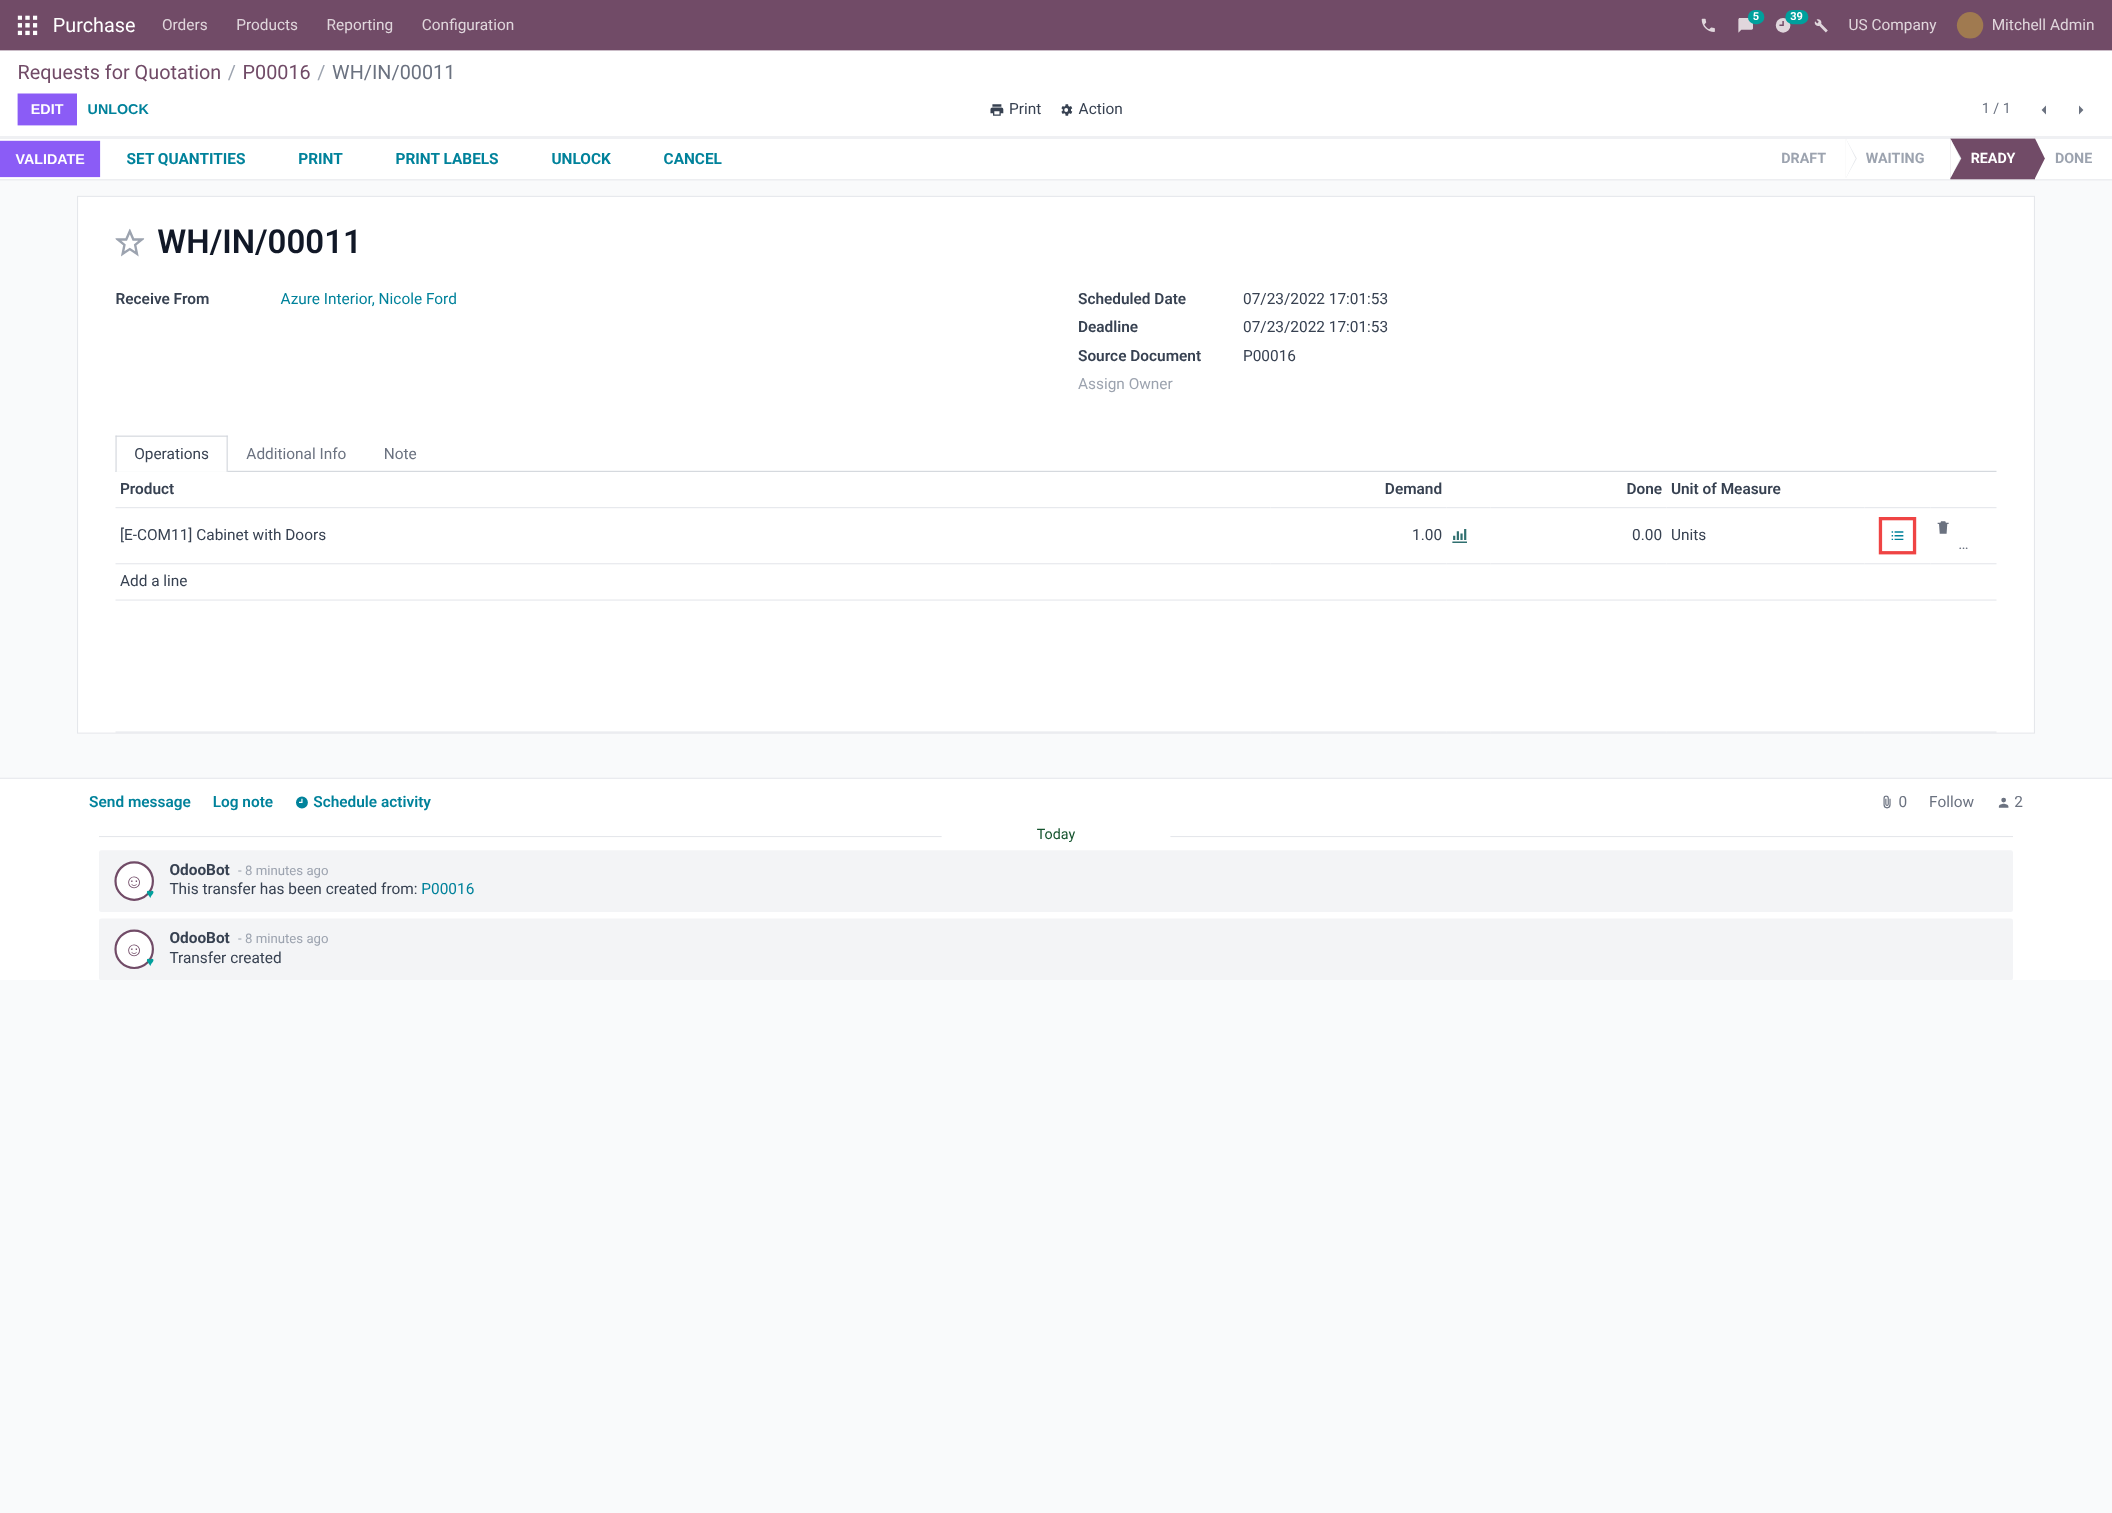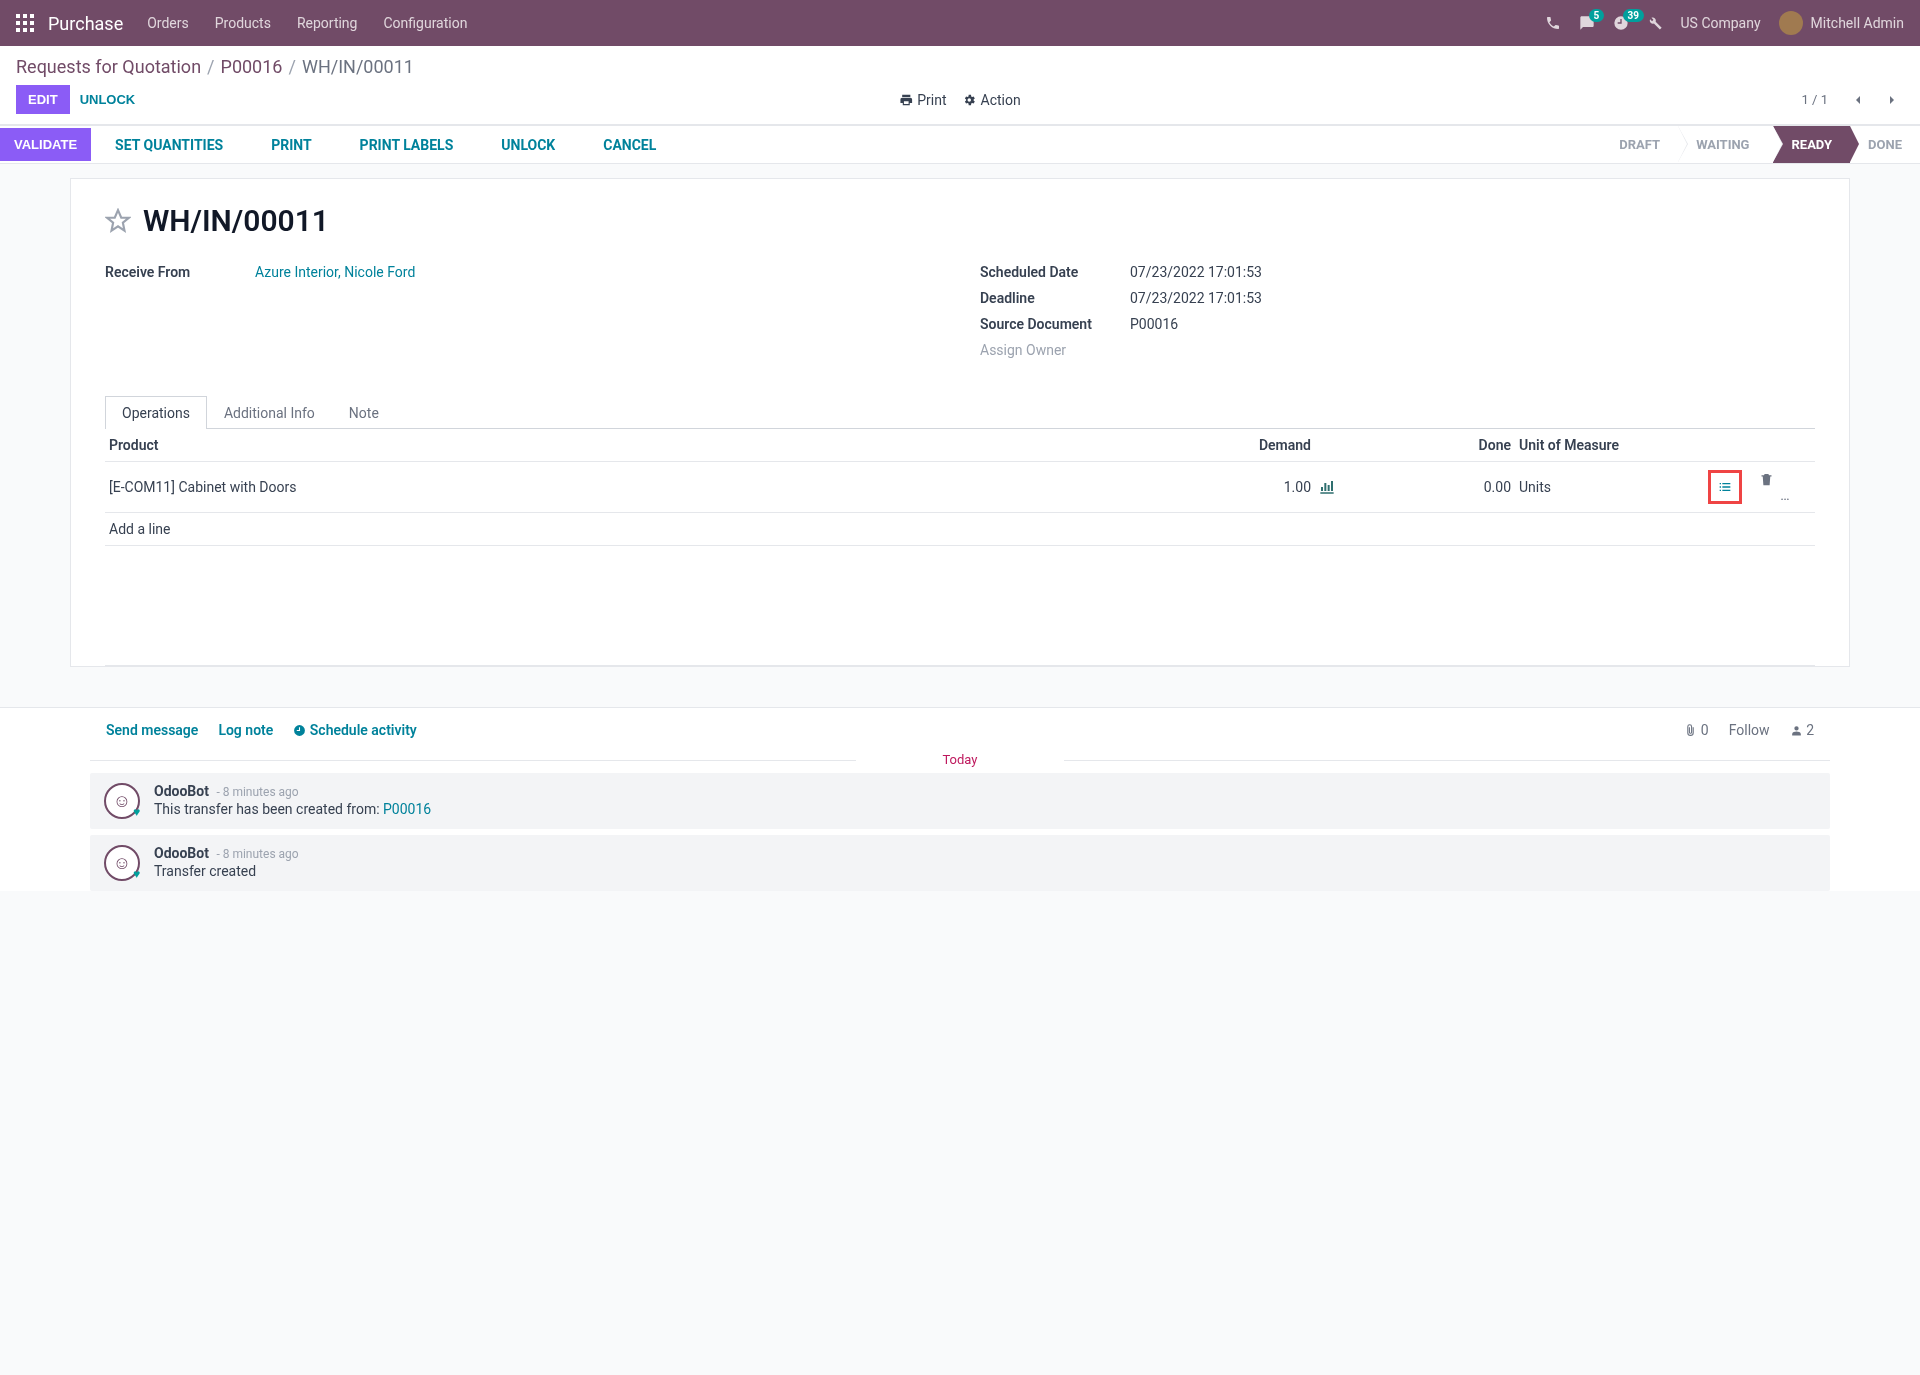--- a/index.html
+++ b/index.html
@@ -74,25 +74,25 @@
 .addline { color: #00829B; cursor: pointer; padding: 8px 4px; }
 .iconcell { text-align: center; }
 .forecast-icon { color: #2f6f6f; }
 .list-icon-box { border: 3px solid #ef4444; padding: 6px; display: inline-flex; }
 .list-icon { color: #00829B; width:16px; height:16px; }
 .trash-icon { color: #6b7280; cursor: pointer; width:15px; height:15px;}
 .table-spacer { height: 120px; }
 
 
 .chatter-wrap { margin-top: 40px; border-top: 1px solid #e5e7eb; background: #fff; }
-.chatter-head { display: flex; align-items: flex-start; padding: 14px 106px; }
+.chatter-head { display: flex; align-items: flex-start; padding: 14px 81px; }
 .chatter-head .msg-btn { color: #00829B; font-weight: 600; margin-right: 20px; cursor: pointer; }
 .chatter-head .right { margin-left: auto; display: flex; align-items: center; gap: 20px; color: #6b7280; }
 .chatter-head .follow { cursor: pointer; }
-.chatter-sep { text-align: center; color: #be185d; font-size: 13px; position: relative; margin: 0 90px; }
+.chatter-sep { text-align: center; color: #14532d; font-size: 13px; position: relative; margin: 0 90px; }
 .chatter-sep::before, .chatter-sep::after { content:''; position:absolute; top:50%; width:44%; border-top:1px solid #e5e7eb; }
 .chatter-sep::before { left:0; } .chatter-sep::after { right:0; }
 .msg { display: flex; gap: 14px; padding: 10px 90px; }
 .msg.bg { background: #f3f4f6; margin: 6px 90px 0; padding: 10px 14px; border-radius: 2px; }
 .msg-avatar { width: 36px; height: 36px; border-radius: 50%; border: 2px solid #714B67; display:flex; align-items:center; justify-content:center; position:relative; flex-shrink:0; background:#fff; }
 .msg-avatar .smile { font-size: 18px; color: #714B67; }
 .msg-avatar .heart { position:absolute; bottom:-2px; right:-2px; color:#00A09D; font-size:12px; }
 .msg-body .author { font-weight: 700; color: #374151; }
 .msg-body .time { color: #9ca3af; font-size: 12px; margin-left: 4px; }
 .msg-body .text { color: #374151; margin-top: 2px; }

